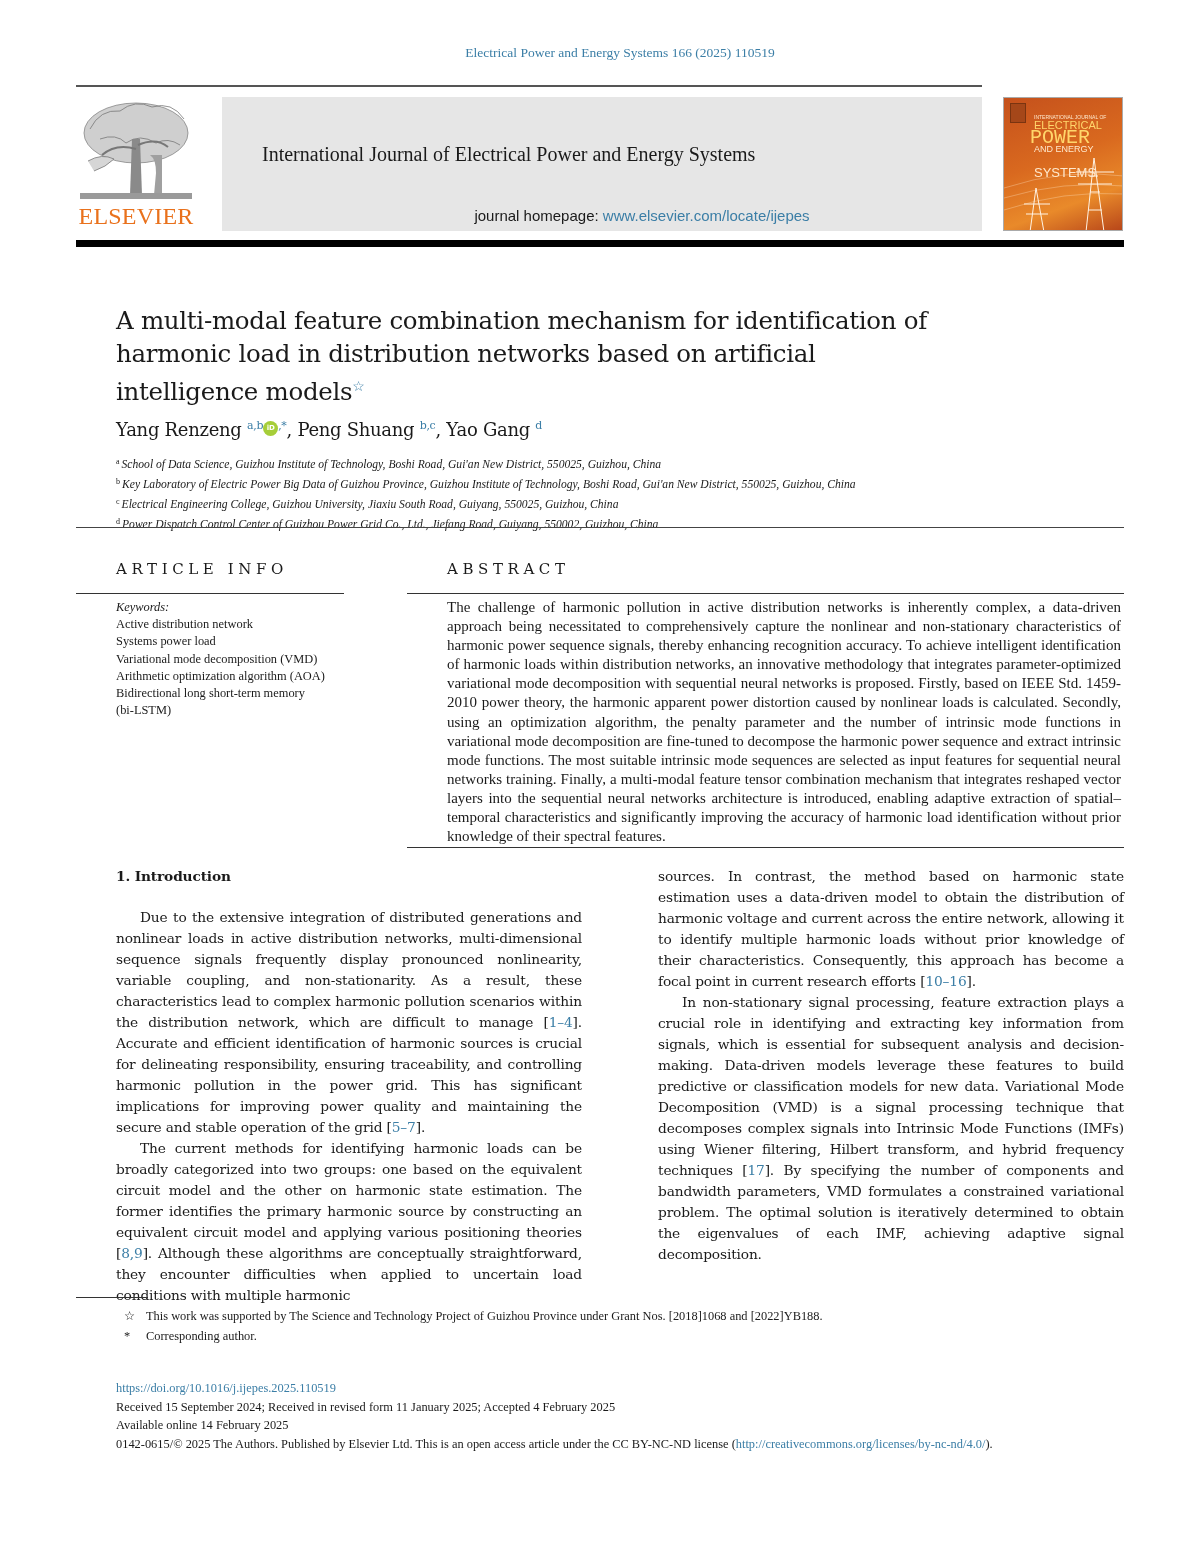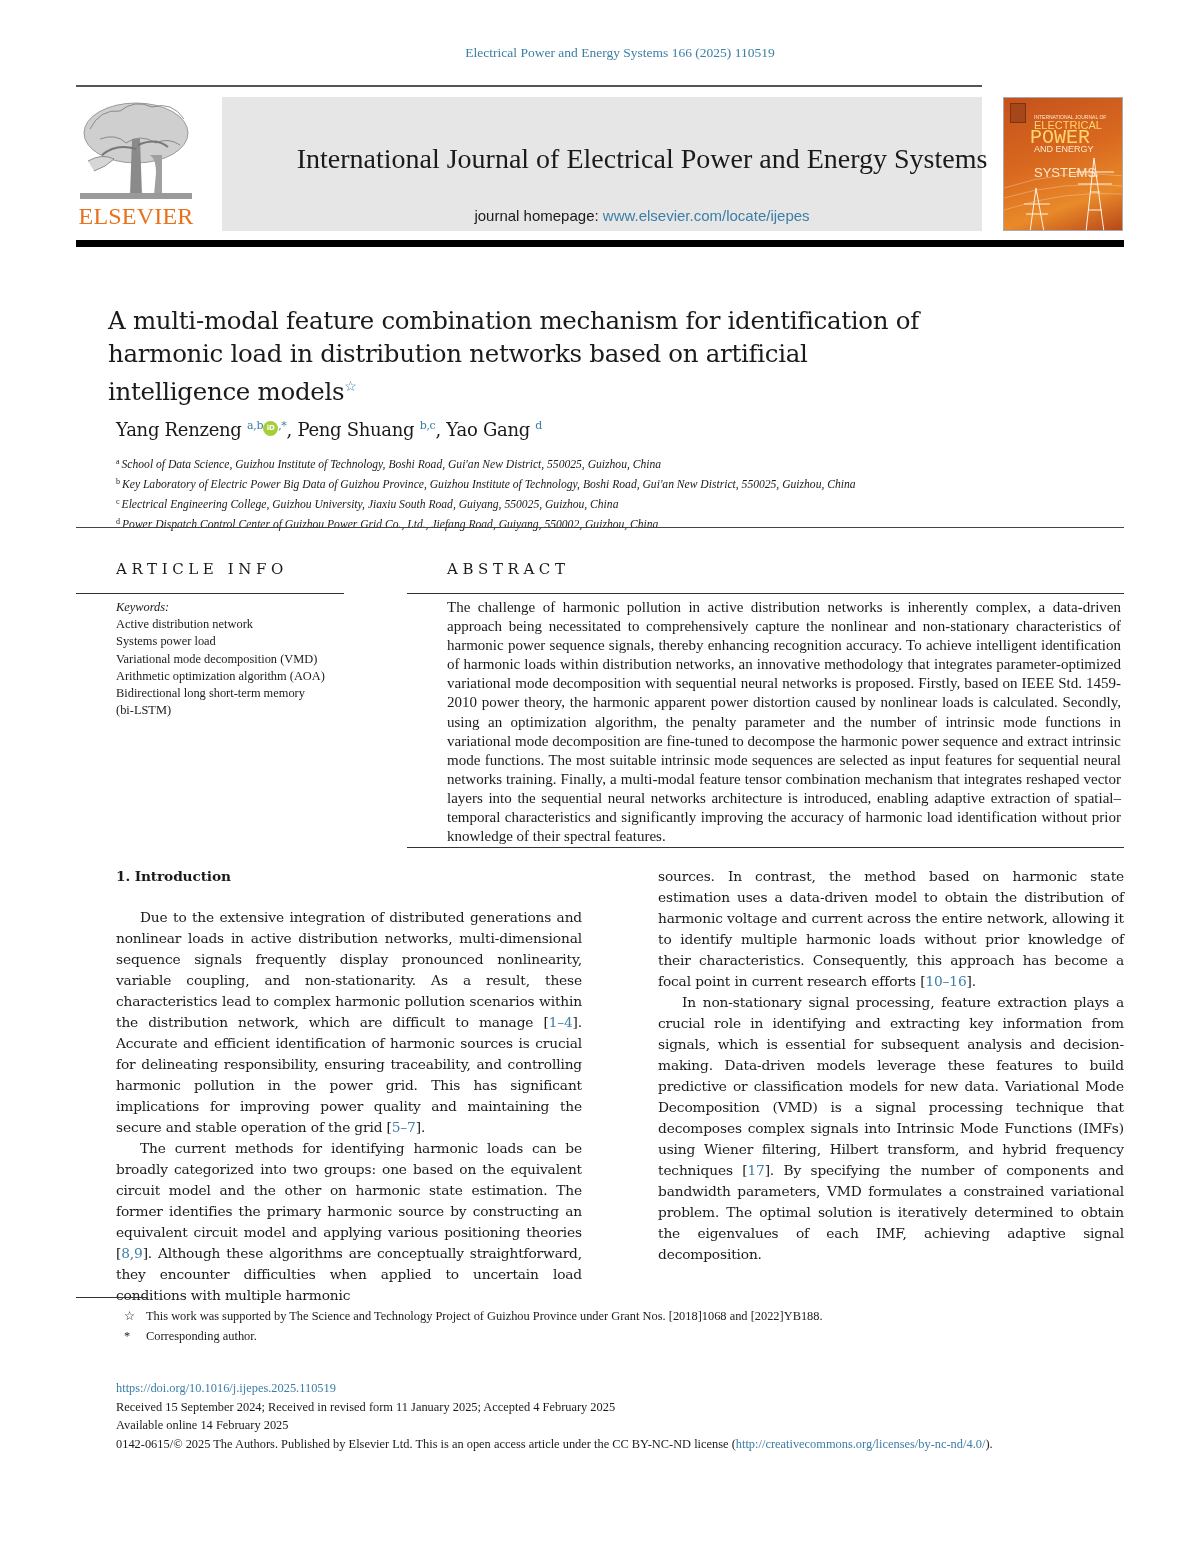--- a/index.html
+++ b/index.html
@@ -14,37 +14,37 @@
   .rule-top { top: 85px; left: 76px; width: 906px; height: 1.5px; background: #555; }
 
   
   .elsevier-logo { top: 97px; left: 76px; width: 120px; height: 134px; }
   .tree { position: absolute; left: 4px; top: 2px; width: 112px; height: 104px; }
   .elsevier-word { position: absolute; left: 0; top: 106px; width: 120px; text-align: center; font-family: "Liberation Serif", serif; font-size: 24px; color: #e9711c; letter-spacing: 0.2px; }
 
   
   .masthead { top: 97px; left: 222px; width: 760px; height: 134px; background: #e6e6e6; }
   .contents-line { position: absolute; top: 4px; width: 100%; text-align: center; font-family: "Liberation Serif", serif; font-size: 15px; color: #1a1a1a; }
-  .journal-name { position: absolute; top: 46px; width: 100%; text-align: center; font-family: "Liberation Serif", serif; font-size: 28px; color: #1a1a1a; }
+  .journal-name { position: absolute; top: 46px; width: 100%; text-align: left; font-family: "Liberation Serif", serif; font-size: 20px; color: #1a1a1a; }
   .homepage-line { position: absolute; top: 110px; width: 100%; text-align: center; font-family: "Liberation Sans", sans-serif; font-size: 15px; color: #1a1a1a; }
 
   
   .cover { top: 97px; left: 1003px; width: 120px; height: 134px; background: linear-gradient(160deg, #c5511c 0%, #d9691f 45%, #e98a2a 75%, #b8471a 100%); border: 1px solid #aaa; overflow: hidden; }
   .cover .cv-t1 { position: absolute; left: 30px; top: 16px; font-size: 5px; color: #ffe8cc; font-family: "Liberation Sans", sans-serif; }
   .cover .cv-t2 { position: absolute; left: 30px; top: 22px; font-size: 11px; color: #ffd66b; font-family: "Liberation Sans", sans-serif; line-height: 10px; }
   .cover .cv-t3 { position: absolute; left: 26px; top: 33px; font-size: 20px; color: #ffd66b; font-family: Liberation Mono, monospace; line-height: 14px; }
   .cover .cv-t4 { position: absolute; left: 30px; top: 47px; font-size: 9px; color: #ffe8cc; font-family: "Liberation Sans", sans-serif; line-height: 9px; }
   .cover .cv-t5 { position: absolute; left: 30px; top: 69px; font-size: 13px; color: #ffe8cc; font-family: "Liberation Sans", sans-serif; line-height: 11px; }
   .cover .cv-mini-logo { position: absolute; left: 6px; top: 5px; width: 16px; height: 20px; border: 1px solid #7a3410; background: #a54719; }
   .cover svg { position: absolute; left: 0; top: 0; }
 
   .rule-thick { top: 240px; left: 76px; width: 1048px; height: 7px; background: #000; }
 
   
-  .title { top: 304px; left: 68px; width: 860px; font-family: "DejaVu Serif", serif; font-size: 24.5px; line-height: 33px; color: #1a1a1a; letter-spacing: -0.3px; }
+  .title { top: 304px; left: 76px; width: 860px; font-family: "DejaVu Serif", serif; font-size: 24.5px; line-height: 33px; color: #1a1a1a; letter-spacing: -0.3px; }
   .title .star { color: #3b7ea6; font-size: 14px; vertical-align: super; }
 
   
   .authors { top: 419px; left: 76px; font-family: "DejaVu Serif", serif; font-size: 18px; color: #1a1a1a; letter-spacing: -0.3px; }
   .authors sup { font-size: 11px; color: #3b7ea6; vertical-align: 7px; }
   .orcid { display: inline-block; width: 15px; height: 15px; border-radius: 50%; background: #a6ce39; color: #fff; font-size: 7px; font-family: "DejaVu Sans", sans-serif; text-align: center; line-height: 15px; vertical-align: 6px; font-weight: bold; }
 
   
   .affils { top: 453px; left: 76px; font-family: "Liberation Serif", serif; font-style: italic; font-size: 11.6px; line-height: 17px; color: #1a1a1a; }
   .affils sup { font-size: 8px; font-style: normal; vertical-align: 4px; margin-right: 2px; }

